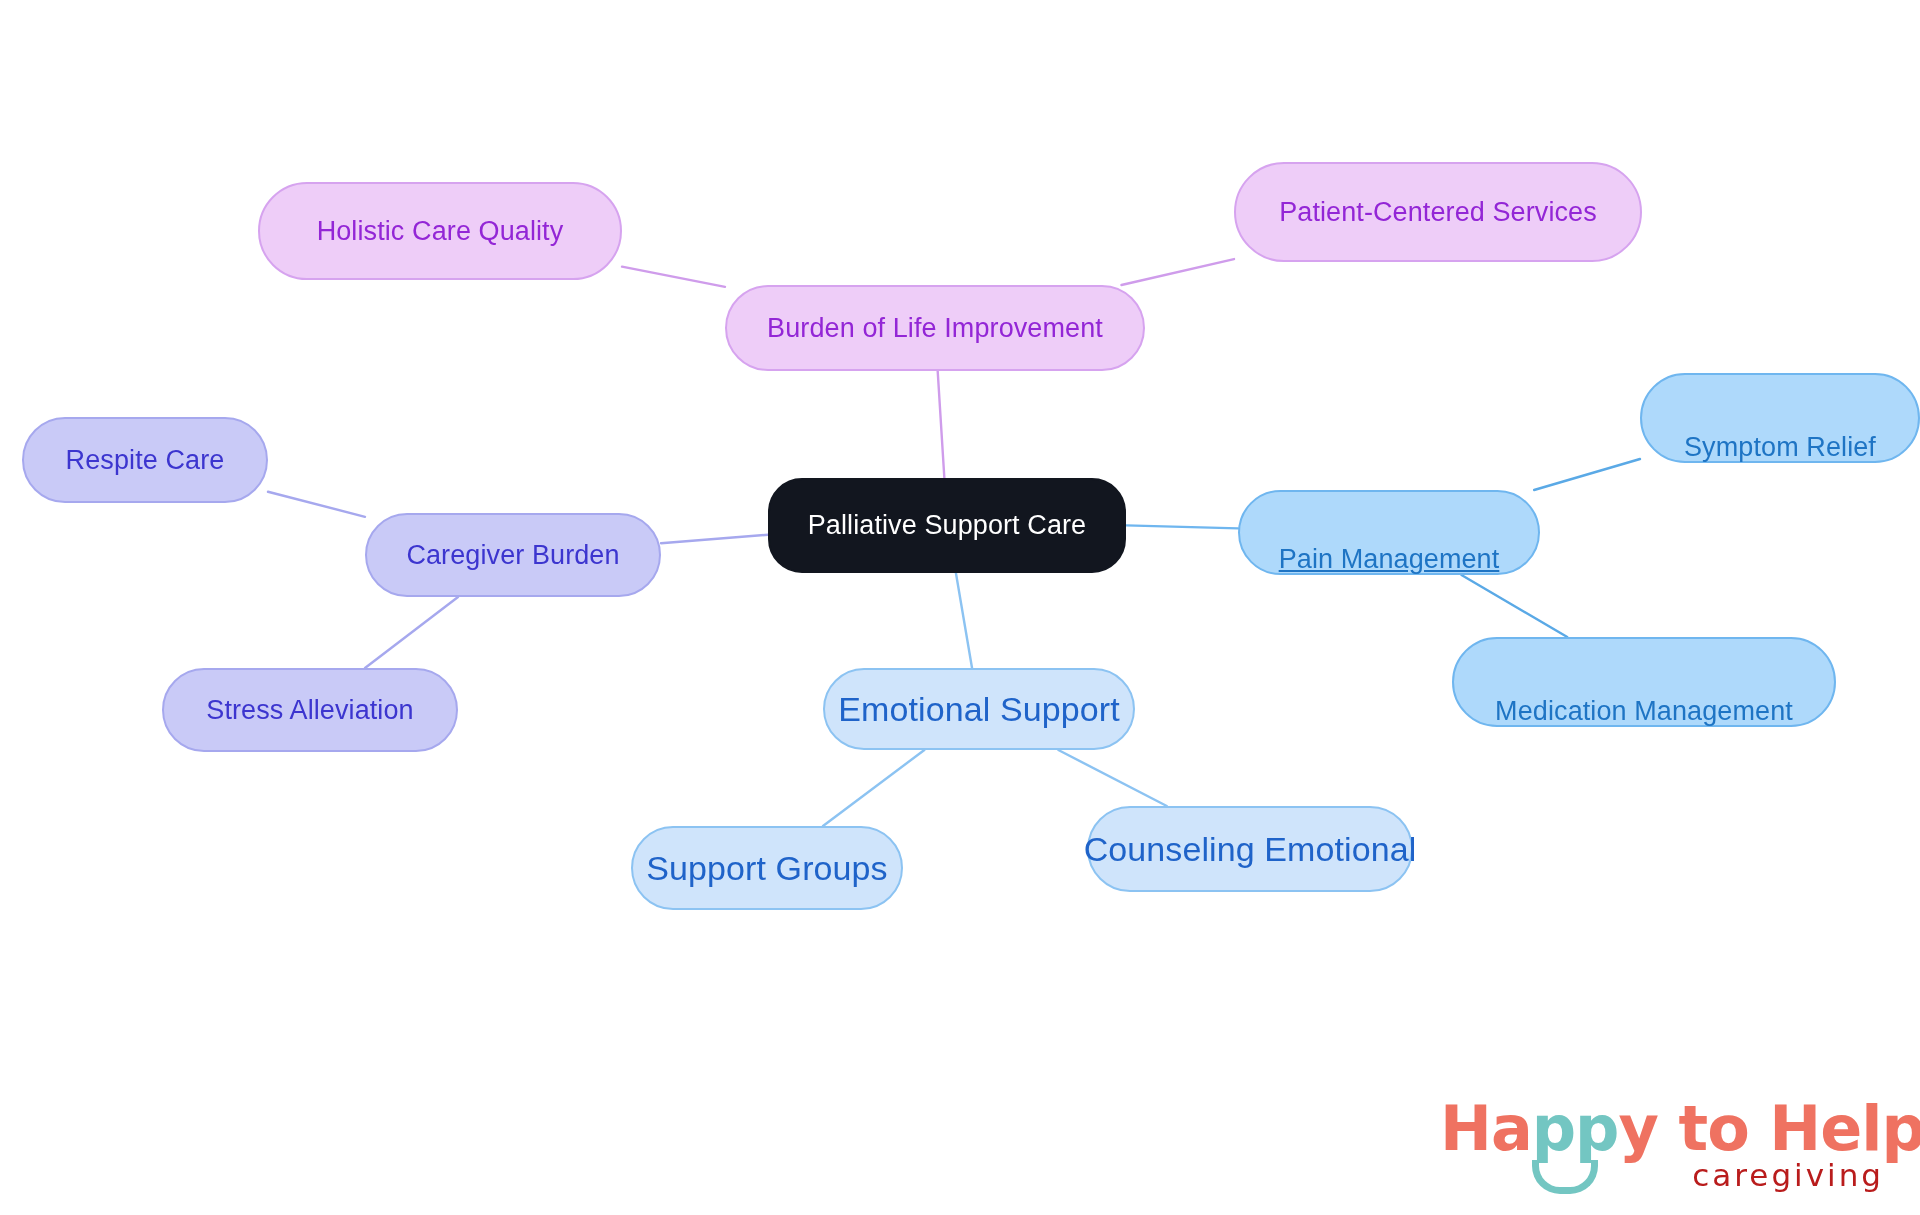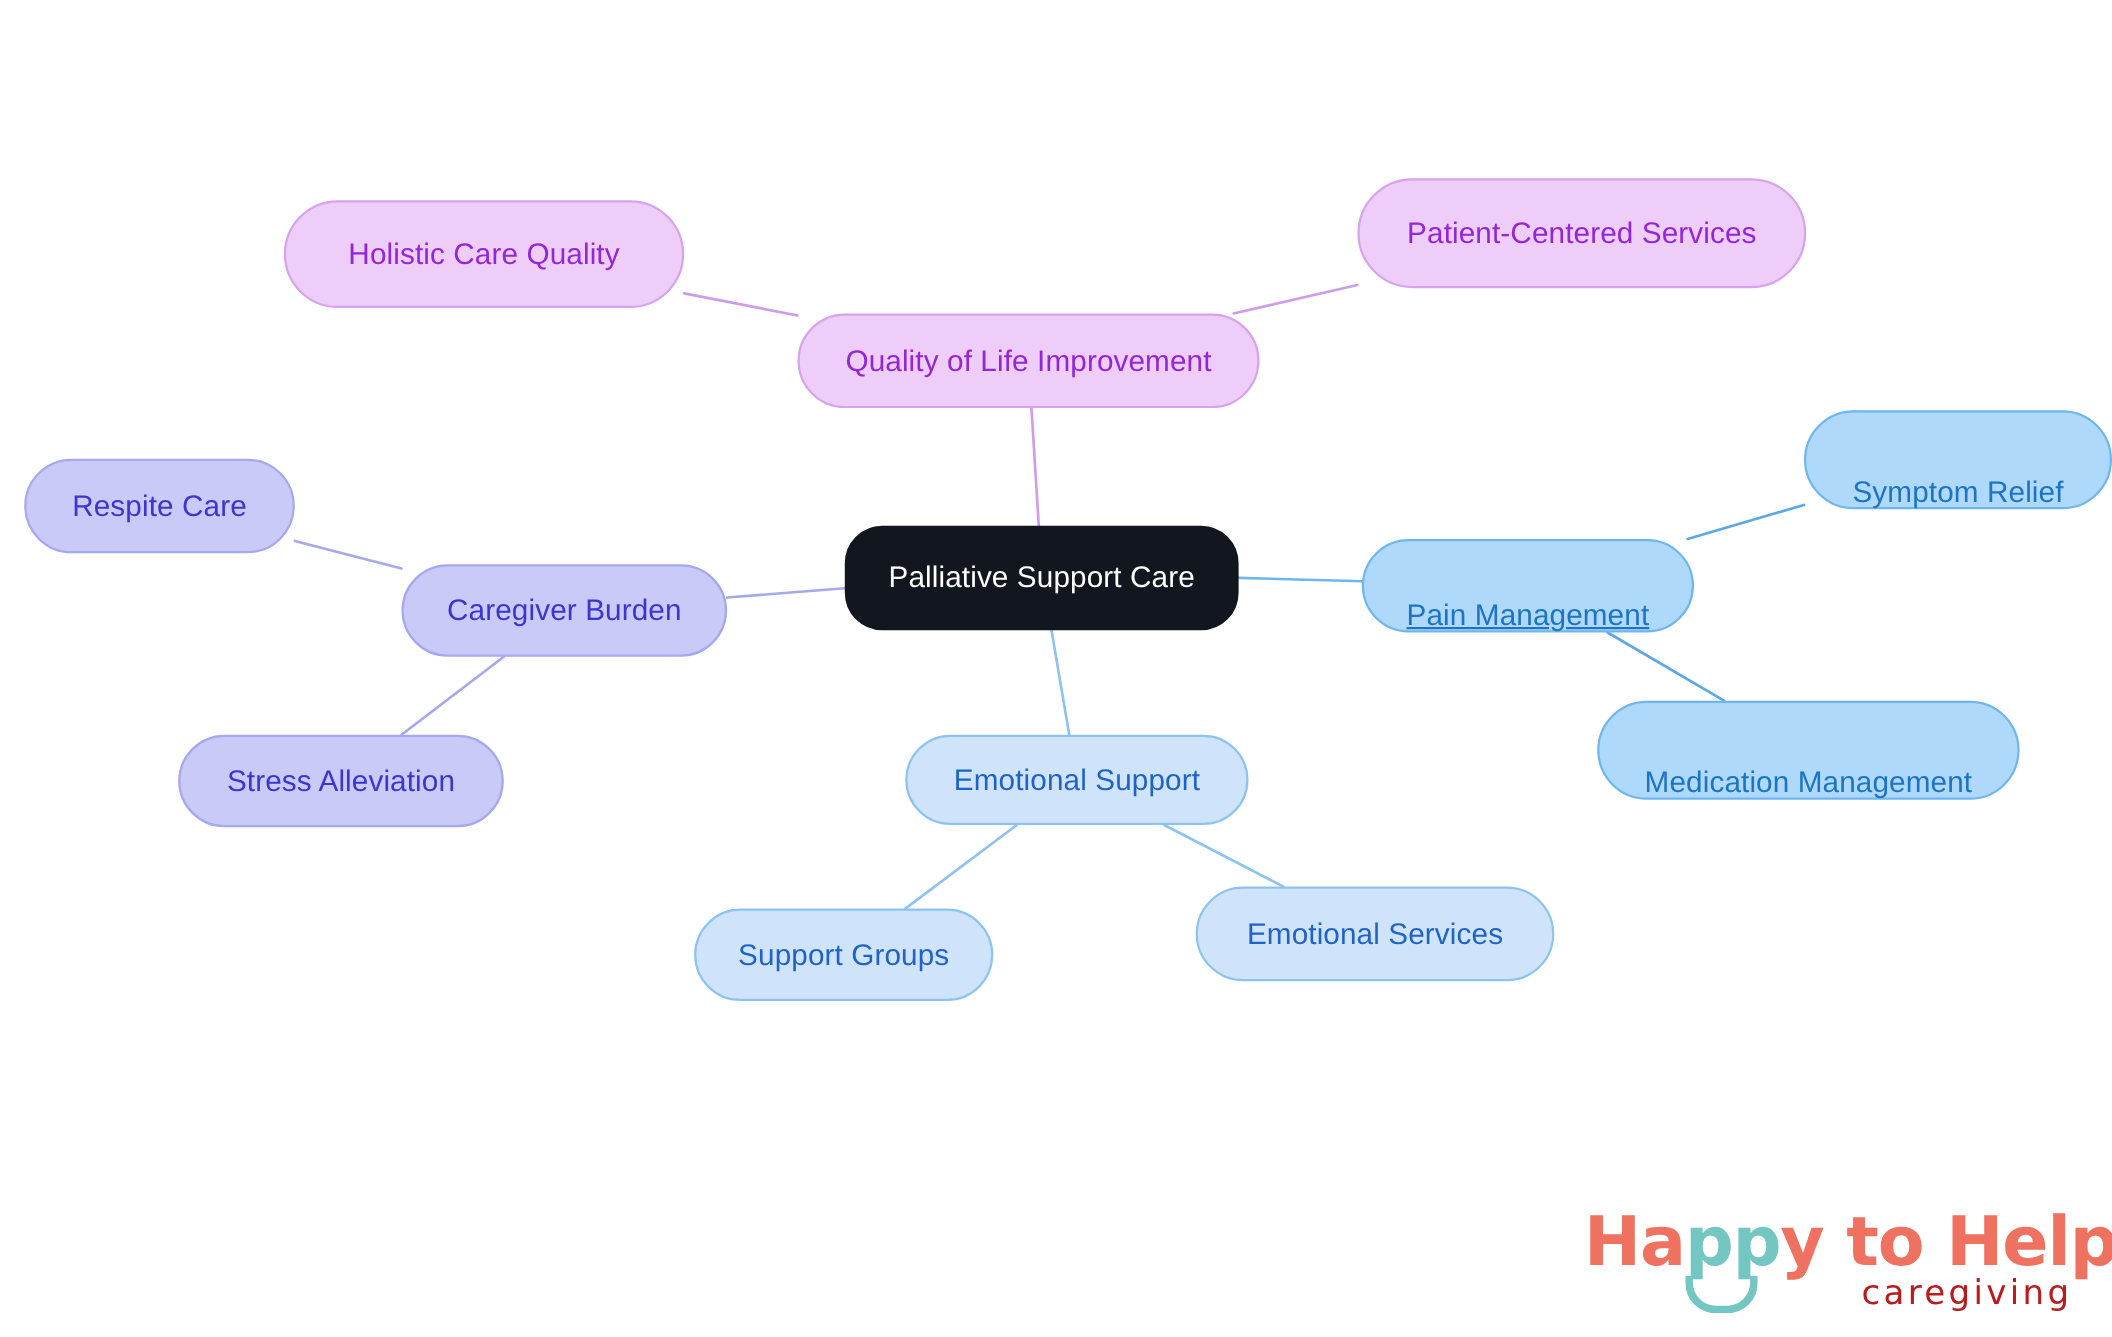--- a/index.html
+++ b/index.html
@@ -63,21 +63,21 @@
     background: #aed9fb;
     border-color: #6fb6ef;
     color: #1e74c4;
     font-size: 27px;
     align-items: flex-end;
   }
   .node.blue-light {
     background: #cfe4fb;
     border-color: #8cc3f2;
     color: #1f63c9;
-    font-size: 27px;
+    font-size: 34px;
   }
 
   
   #logo {
     position: absolute;
     left: 1440px;
     top: 1098px;
     width: 450px;
     height: 108px;
   }
@@ -134,21 +134,21 @@
       <line x1="768" y1="534.729262672811" x2="661" y2="543.2350230414746" stroke="#a6a8ee" stroke-width="2.4" stroke-linecap="round"></line>
       <line x1="365" y1="516.7934782608695" x2="268" y2="491.7527173913044" stroke="#a6a8ee" stroke-width="2.4" stroke-linecap="round"></line>
       <line x1="457.9935483870968" y1="597" x2="365.0064516129032" y2="668" stroke="#a6a8ee" stroke-width="2.4" stroke-linecap="round"></line>
     </svg>
 
   <div id="node-layer">
       <div class="node root root" style="left: 768px; top: 478px; width: 358px; height: 95px;">
         <span class="node-label">Palliative Support Care</span>
       </div>
       <div class="node purple" style="left: 725px; top: 285px; width: 420px; height: 86px;">
-        <span class="node-label">Quality of Life Improvement</span>
+        <span class="node-label">Burden of Life Improvement</span>
       </div>
       <div class="node purple" style="left: 258px; top: 182px; width: 364px; height: 98px;">
         <span class="node-label">Holistic Care Quality</span>
       </div>
       <div class="node purple" style="left: 1234px; top: 162px; width: 408px; height: 100px;">
         <span class="node-label">Patient-Centered Services</span>
       </div>
       <div class="node blue-mid" style="left: 1238px; top: 490px; width: 302px; height: 85px; text-decoration: underline;">
         <span class="node-label">Pain Management</span>
       </div>
@@ -158,21 +158,21 @@
       <div class="node blue-mid" style="left: 1452px; top: 637px; width: 384px; height: 90px;">
         <span class="node-label">Medication Management</span>
       </div>
       <div class="node blue-light" style="left: 823px; top: 668px; width: 312px; height: 82px;">
         <span class="node-label">Emotional Support</span>
       </div>
       <div class="node blue-light" style="left: 631px; top: 826px; width: 272px; height: 84px;">
         <span class="node-label">Support Groups</span>
       </div>
       <div class="node blue-light" style="left: 1087px; top: 806px; width: 326px; height: 86px;">
-        <span class="node-label">Emotional Services</span>
+        <span class="node-label">Counseling Emotional</span>
       </div>
       <div class="node periwinkle" style="left: 365px; top: 513px; width: 296px; height: 84px;">
         <span class="node-label">Caregiver Burden</span>
       </div>
       <div class="node periwinkle" style="left: 22px; top: 417px; width: 246px; height: 86px;">
         <span class="node-label">Respite Care</span>
       </div>
       <div class="node periwinkle" style="left: 162px; top: 668px; width: 296px; height: 84px; text-align: right;">
         <span class="node-label">Stress Alleviation</span>
       </div>

